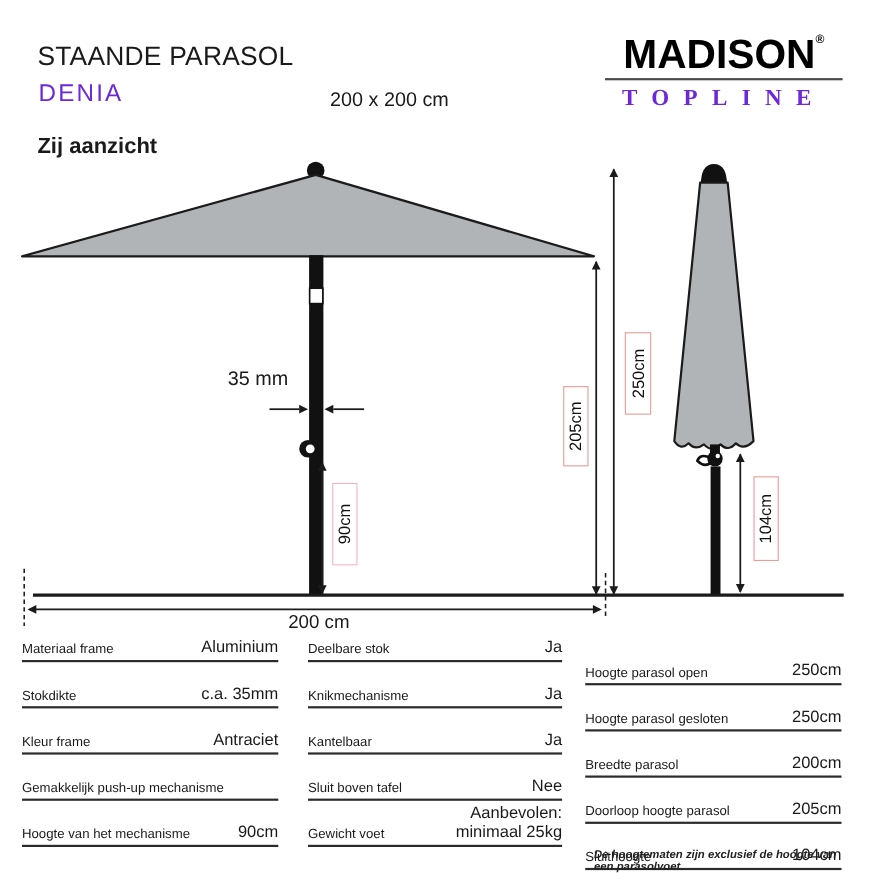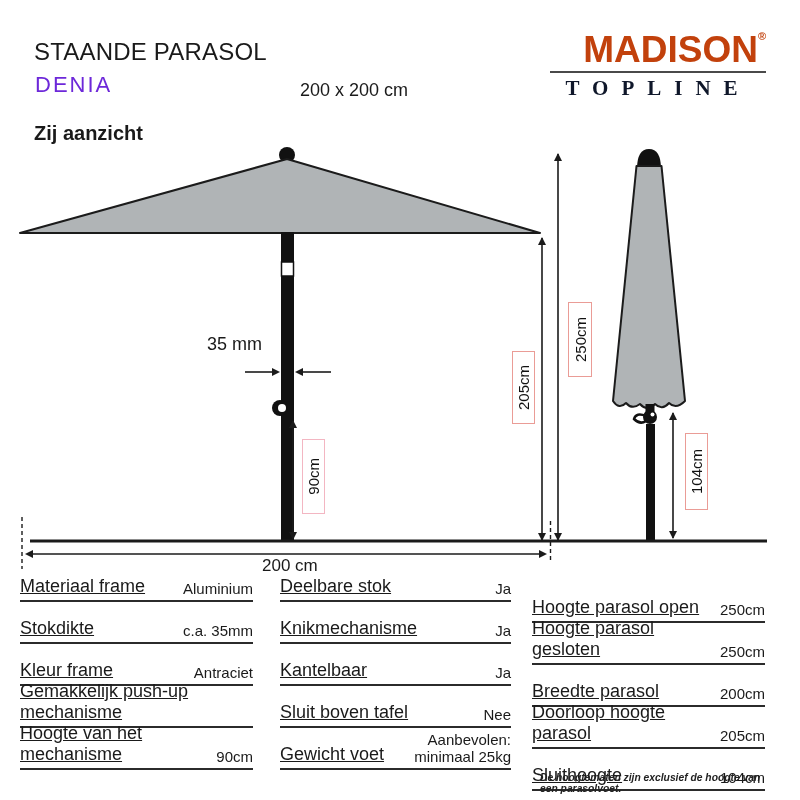--- a/index.html
+++ b/index.html
@@ -8,40 +8,40 @@
   .abs{position:absolute;}
 
   
   .title{left:34px;top:38px;font-size:24px;font-weight:400;letter-spacing:.2px;}
   .model{left:35px;top:72px;font-size:22px;font-weight:300;letter-spacing:2px;color:#6d28d9;}
   .size{left:300px;top:80px;font-size:18px;}
   .view-label{left:34px;top:122px;font-size:20px;font-weight:800;}
 
   
   .logo{left:550px;top:31px;width:216px;text-align:center;}
-  .logo .brand{font-size:37px;font-weight:900;letter-spacing:0;line-height:1;color:#c2410c;white-space:nowrap;text-align:right;}
+  .logo .brand{font-size:37px;font-weight:900;letter-spacing:0;line-height:1;color:#000000;white-space:nowrap;}
   .logo .mark{font-size:11px;vertical-align:top;font-weight:700;}
   .logo .rule{height:2px;background:#4a4a4a;margin:3px 0 3px 0;}
-  .logo .sub{font-family:"Liberation Serif","DejaVu Serif",serif;font-size:21px;font-weight:700;letter-spacing:13px;color:#0f172a;white-space:nowrap;}
+  .logo .sub{font-family:"Liberation Serif","DejaVu Serif",serif;font-size:21px;font-weight:700;letter-spacing:13px;color:#6d28d9;white-space:nowrap;}
 
   
   .dim-note{font-size:18px;}
   .vlabel{display:flex;align-items:center;justify-content:center;background:#fff;}
   .vlabel span{writing-mode:vertical-rl;transform:rotate(180deg);font-size:15px;white-space:nowrap;color:#111;}
   .box-salmon{border:1.5px solid #ea9c96;}
   .box-pink{border:1.5px solid #f3b6c2;}
 
   
   .spec-col{position:absolute;top:577px;}
   .col1{left:20px;width:233px;}
   .col2{left:280px;width:231px;}
   .col3{left:532px;width:233px;margin-top:21px;}
   .spec-row{height:37px;border-bottom:2px solid #2b2b2b;display:flex;justify-content:space-between;align-items:flex-end;padding-bottom:3px;box-sizing:content-box;}
   .spec-row.first{height:20px;}
-  .spec-label{font-size:18px;text-align:left;text-decoration:underline;}
+  .spec-label{font-size:12px;text-align:left;}
   .spec-value{font-size:15px;text-align:right;white-space:pre-line;line-height:1.1;}
   .footnote{left:540px;top:772px;width:233px;font-size:10.3px;font-style:italic;font-weight:700;color:#222;}
 </style>
 </head>
 <body>
 
 <div class="page">
 
   <div class="abs title">STAANDE PARASOL</div>
   <div class="abs model">DENIA</div>

